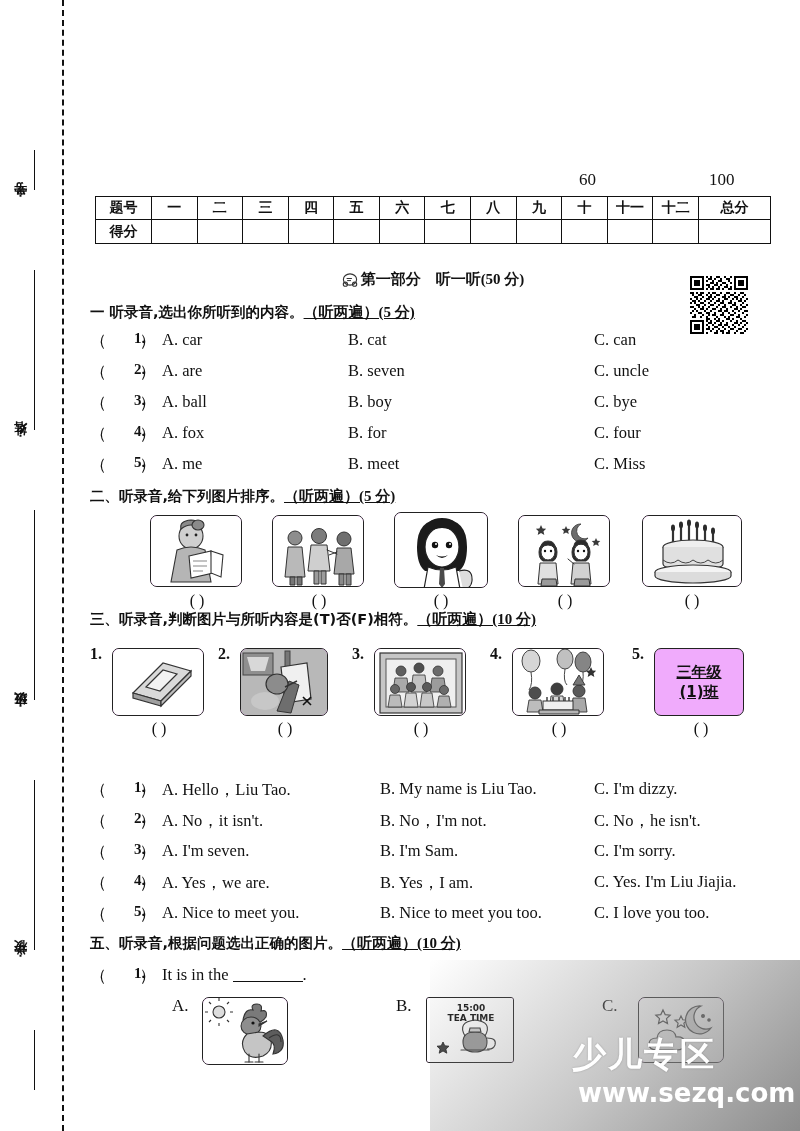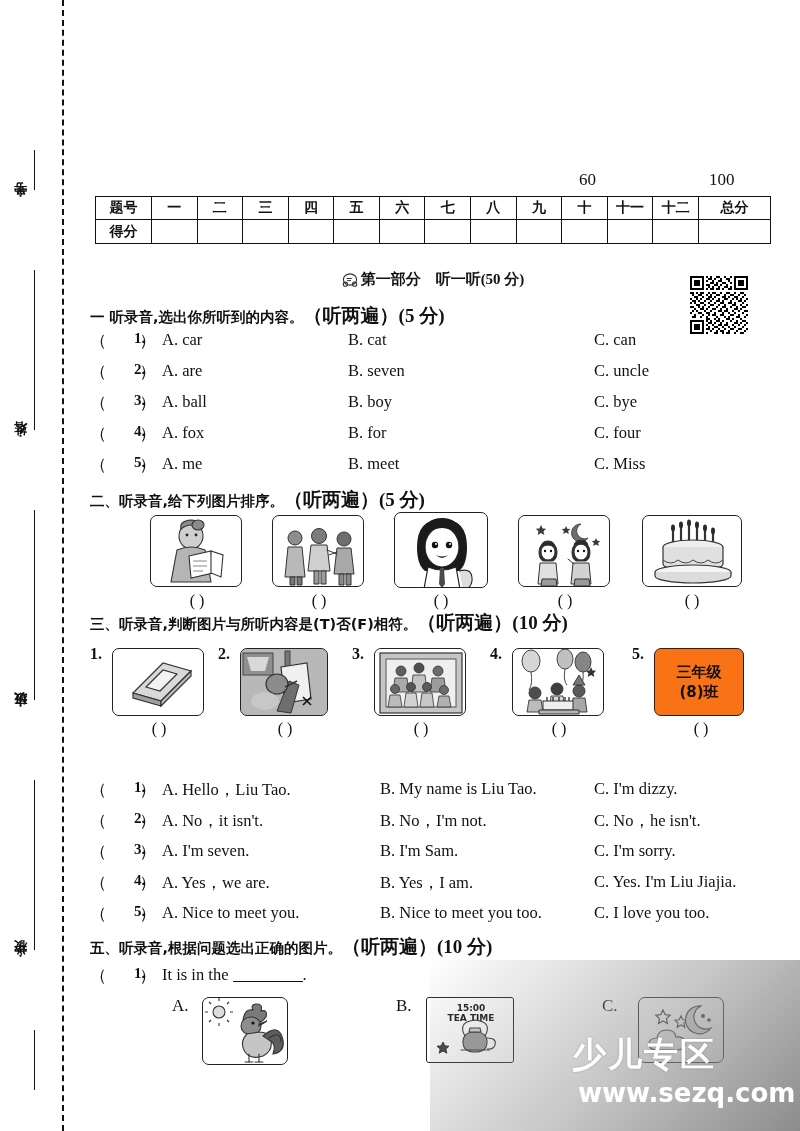--- a/index.html
+++ b/index.html
@@ -103,42 +103,44 @@
   .sec-title {
     position: absolute;
     font-family: "DejaVu Sans", sans-serif;
     font-weight: bold;
     font-size: 14.5px;
     white-space: nowrap;
   }
   .sec-title .paren {
     font-family: "Liberation Serif", serif;
     font-weight: bold;
-    font-size: 19px;
+    font-size: 15px;
+    text-decoration: underline;
   }
 
   
   .mcq {
     position: absolute;
     width: 686px;
     height: 31px;
     font-family: "Liberation Serif", serif;
     font-size: 16.5px;
   }
   .mcq .brk { position: absolute; left: 0; top: 0; }
   .mcq .num { position: absolute; left: 44px; top: 0; font-weight: bold; font-size: 15px;}
   .mcq .opt { position: absolute; top: 0; white-space: nowrap; }
 
   
   .pic {
     position: absolute;
     border: 1.4px solid #222;
     border-radius: 7px;
-    background: #f97316;
+    background: #f0abfc;
     overflow: hidden;
+    text-decoration: underline;
   }
   .blank-paren {
     position: absolute;
     font-family: "Liberation Serif", serif;
     font-size: 16px;
     text-align: center;
     white-space: nowrap;
   }
   .pic-num {
     position: absolute;
@@ -730,21 +732,21 @@
           <path d="M78 18 l1.6 3.4 l3.6 .4 l-2.7 2.5 l.8 3.6 l-3.3 -1.9 l-3.3 1.9 l.8 -3.6 l-2.7 -2.5 l3.6 -.4z"></path>
         </g>
       </svg>
     </div>
     <div class="blank-paren" style="left:430px; top:720px; width:78px;">(        )</div>
 
     <div class="pic-num" style="left:542px; top:645px;">5.</div>
     <div class="pic" style="left:564px; top:648px; width:90px; height:68px;">
       <div class="pic-text">
         <div>三年级</div>
-        <div>(8)班</div>
+        <div>(1)班</div>
       </div>
     </div>
     <div class="blank-paren" style="left:572px; top:720px; width:78px;">(        )</div>
 
 
     <div class="mcq" style="top:779px;">
       <span class="brk">（　　）</span>
       <span class="num">1.</span>
       <span class="opt" style="left:72px;">A.  Hello，Liu Tao.</span>
       <span class="opt" style="left:290px;">B.  My name is Liu Tao.</span>

